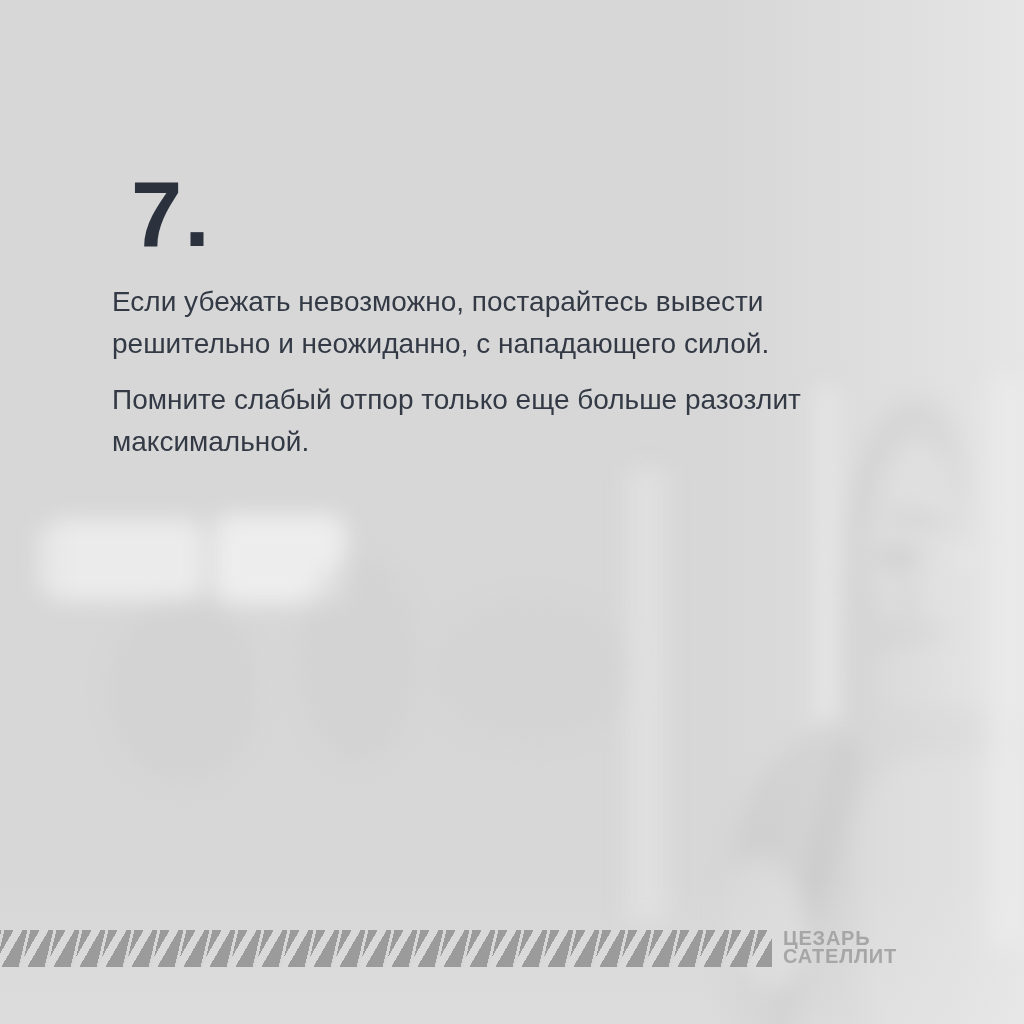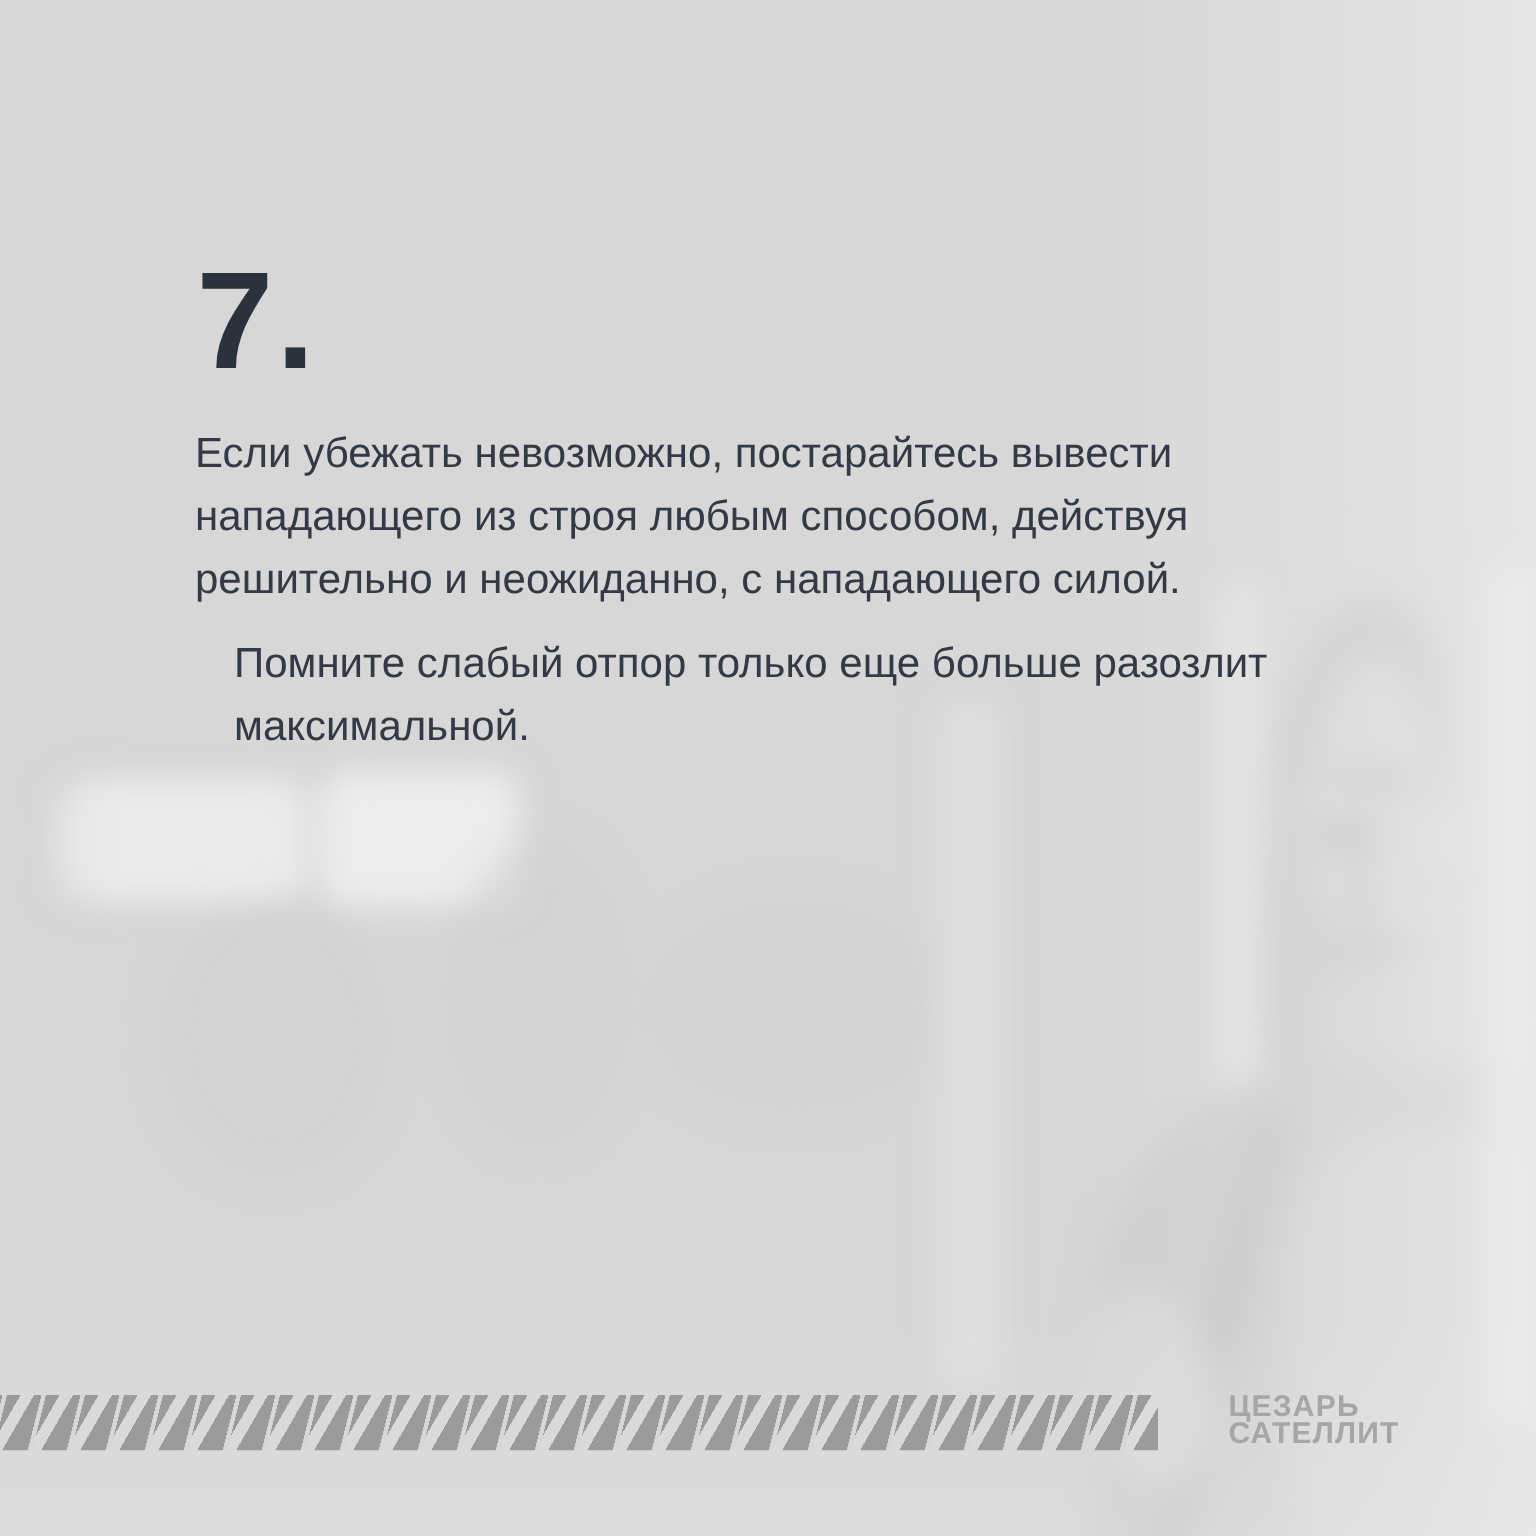--- a/index.html
+++ b/index.html
@@ -50,24 +50,24 @@
       linear-gradient(0deg, rgba(230,230,230,.35) 0%, rgba(230,230,230,0) 14%);
   }
 
   
   .step-number{
     position:absolute;left:131px;top:168px;z-index:2;
     font-size:92px;font-weight:700;line-height:1;
     letter-spacing:2px;color:var(--heading);
   }
   .text-block{
-    position:absolute;left:130px;top:281px;z-index:2;
+    position:absolute;left:112px;top:281px;z-index:2;
     font-size:28px;line-height:42px;color:var(--body);
   }
-  .paragraph + .paragraph{margin-top:14px;margin-left:26px;}
+  .paragraph + .paragraph{margin-top:14px;}
   .line{display:block;white-space:nowrap;}
 
   
   .stripes{
     position:absolute;left:0;top:930px;width:772px;height:37px;z-index:3;
     overflow:hidden;
   }
   .stripes::before{
     content:"";position:absolute;top:0;bottom:0;left:-40px;right:-40px;
     background:repeating-linear-gradient(90deg, var(--stripe) 0 17px, rgba(0,0,0,0) 17px 26px);
@@ -75,21 +75,20 @@
   }
   .stripes::after{
     content:"";position:absolute;top:0;bottom:0;left:-40px;right:-40px;
     background:repeating-linear-gradient(90deg, rgba(0,0,0,0) 0 11px, var(--bg) 11px 14px, rgba(0,0,0,0) 14px 26px);
     transform:skewX(-14deg);
   }
   .logo{
     position:absolute;left:783px;top:929px;z-index:3;
     color:var(--logo);font-weight:700;font-size:20px;line-height:18px;
     letter-spacing:.8px;
-    margin-left:36px;
   }
   .logo span{display:block;white-space:nowrap;}
 </style>
 </head>
 <body>
 
 <div class="card">
 
   <div class="bg">
     <div class="blur-group">
@@ -117,21 +116,20 @@
       <div class="blob right-edge-light"></div>
     </div>
     <div class="bg-wash"></div>
   </div>
 
   <div class="step-number">7.</div>
 
   <div class="text-block">
     <div class="paragraph">
       <span class="line">Если убежать невозможно, постарайтесь вывести</span>
-      <span class="line">нападающего из строя любым способом, действуя</span>
       <span class="line">решительно и неожиданно, с нападающего силой.</span>
     </div>
     <div class="paragraph">
       <span class="line">Помните слабый отпор только еще больше разозлит</span>
       <span class="line">максимальной.</span>
     </div>
   </div>
 
   <div class="stripes"></div>
   <div class="logo">

